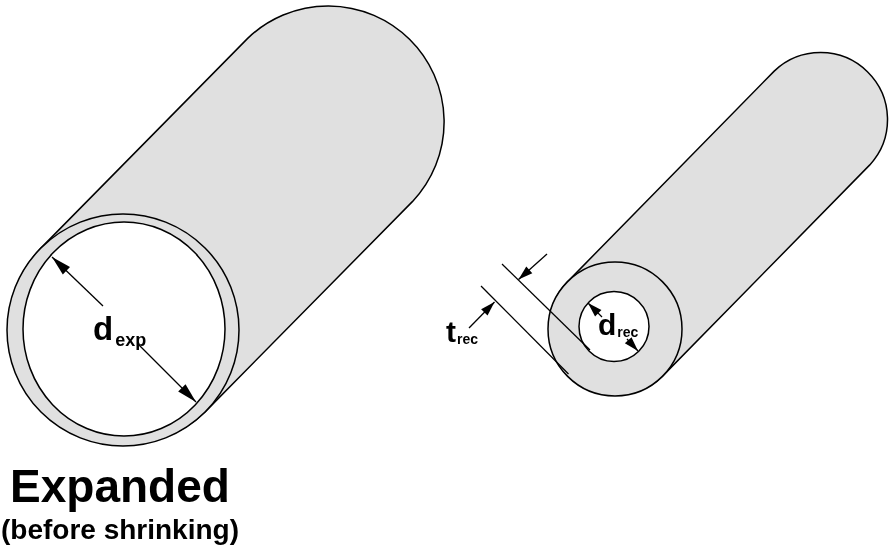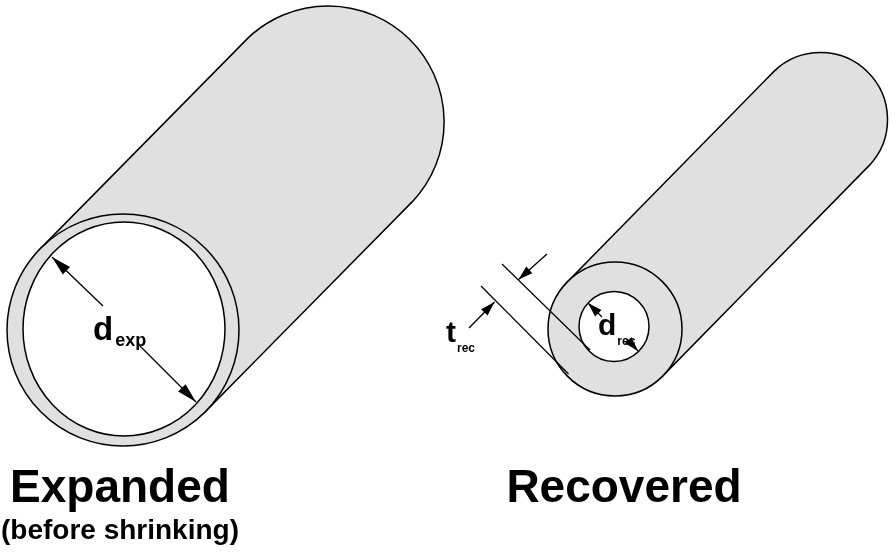--- a/index.html
+++ b/index.html
@@ -26,22 +26,22 @@
   }
   .dim-label .main-sym { font-size: 33px; }
   .dim-label.small .main-sym { font-size: 30px; }
   .dim-label .sub-sym {
     font-size: 18px;
     position: relative;
     top: 6px;
     margin-left: 2px;
   }
   .dim-label.small .sub-sym {
-    font-size: 12px;
-    top: 10px;
+    font-size: 14px;
+    top: 2px;
     margin-left: 1px;
   }
   .caption-block {
     position: absolute;
     width: 260px;
     text-align: center;
     color: #000000;
   }
   .caption-title {
     font-size: 46px;
@@ -109,16 +109,15 @@
   <div class="dim-label small" style="left:446px; top:317px;">
     <span class="main-sym">t</span><span class="sub-sym">rec</span>
   </div>
 
   <div class="caption-block" style="left:-10px; top:463px;">
     <div class="caption-title">Expanded</div>
     <div class="caption-sub">(before shrinking)</div>
   </div>
 
   <div class="caption-block" style="left:494px; top:463px;">
-    <div class="caption-title">Recovered</div>
   </div>
 
 </div>
 
 </body></html>

